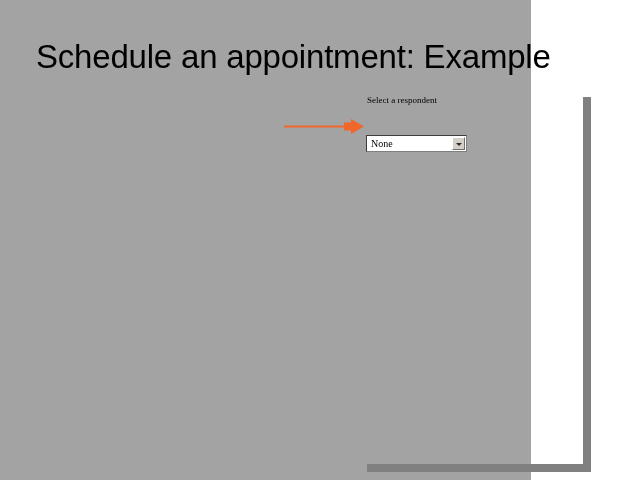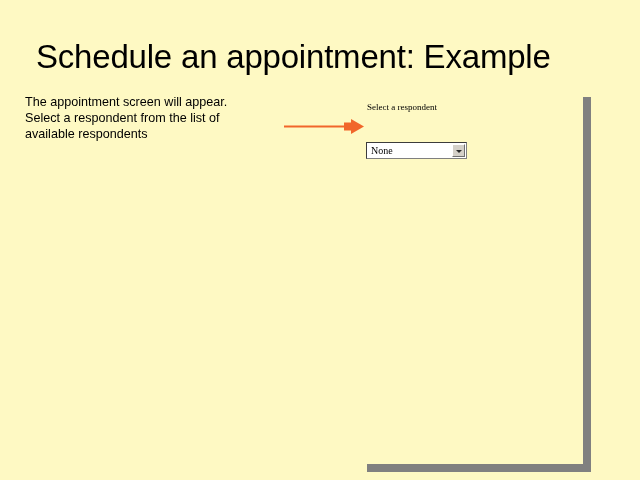--- a/index.html
+++ b/index.html
@@ -8,23 +8,23 @@
   }
   body {
     width: 640px;
     height: 480px;
     background: #ffffff;
     font-family: "Liberation Sans", sans-serif;
     overflow: hidden;
   }
   #slide {
     position: relative;
-    width: 640px;
+    width: 531px;
     height: 480px;
-    background: #fef9c3;
+    background: #a3a3a3;
   }
 
   
   #slide-title {
     position: absolute;
     left: 36px;
     top: 38px;
     width: 580px;
     font-family: "Liberation Sans", sans-serif;
     font-size: 33px;
@@ -75,21 +75,21 @@
     height: 22px;
   }
   #arrow-annotation svg {
     display: block;
   }
 
   
   #dropdown-group {
     position: absolute;
     left: 366px;
-    top: 102px;
+    top: 95px;
   }
   #dropdown-label {
     font-family: "Liberation Serif", serif;
     font-size: 9px;
     color: #000000;
     line-height: 11px;
     white-space: nowrap;
     margin-bottom: 10px;
     margin-left: 1px;
   }
@@ -150,21 +150,20 @@
     border-top: 3px solid #2a2a2a;
   }
 </style>
 </head>
 <body>
 
 <div id="slide">
 
   <div id="slide-title">Schedule an appointment: Example</div>
 
-  <div id="body-text">The appointment screen will appear. Select a respondent from the list of available respondents</div>
 
   <div class="shadow-bar" id="shadow-right"></div>
   <div class="shadow-bar" id="shadow-bottom"></div>
 
   <div id="arrow-annotation">
     <svg width="82" height="22" viewBox="0 0 82 22" xmlns="http://www.w3.org/2000/svg">
       <rect x="0" y="9.5" width="62" height="2" fill="#f1662a"></rect>
       <rect x="60" y="6.5" width="9" height="8" fill="#f1662a"></rect>
       <polygon points="67,3 80,10.5 67,18" fill="#f1662a"></polygon>
     </svg>

